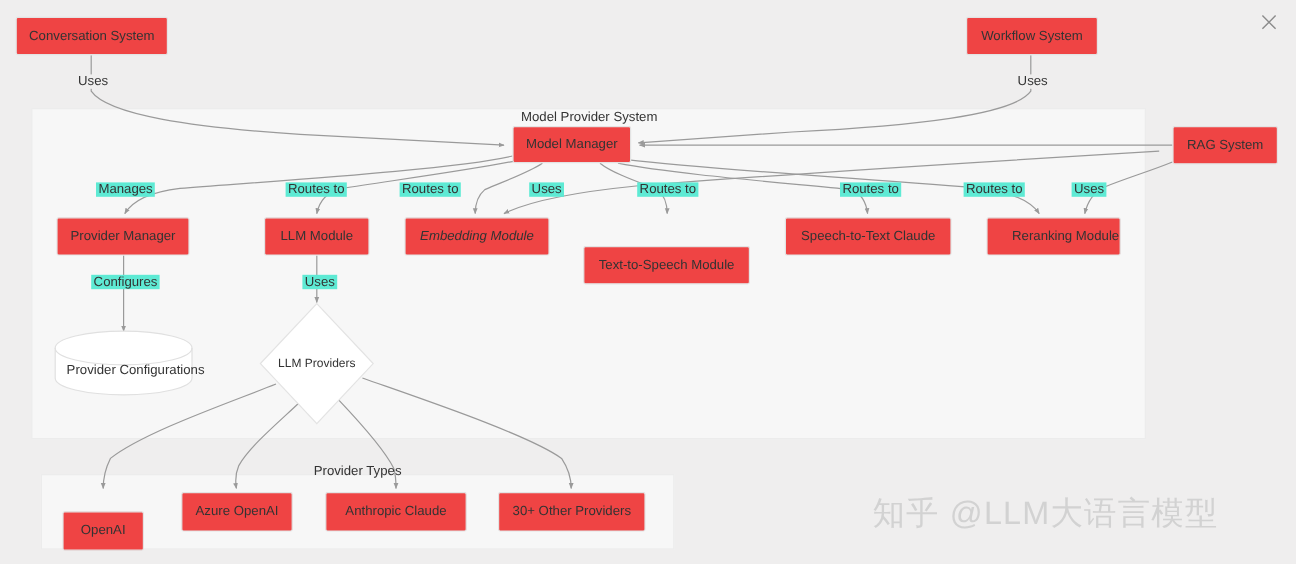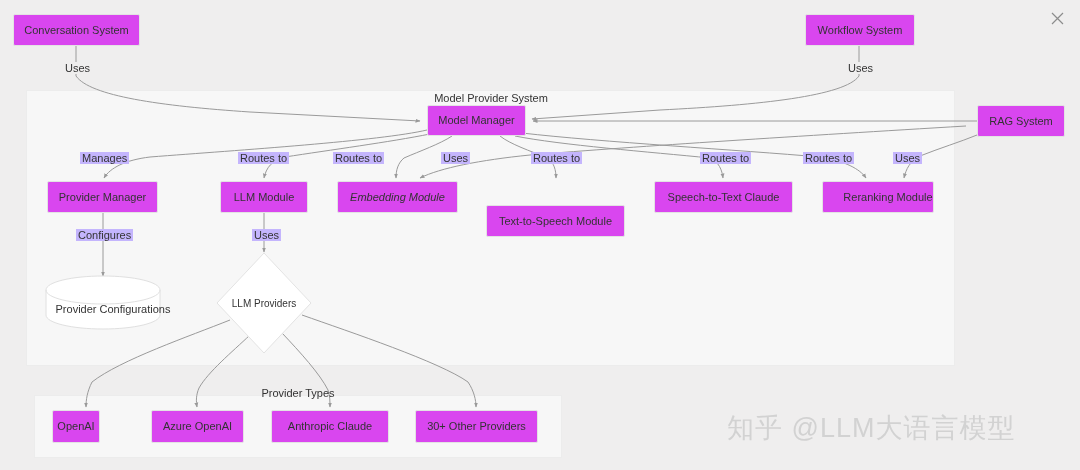--- a/index.html
+++ b/index.html
@@ -22,21 +22,21 @@
     background: #efeeee;
   }
   svg.layer {
     position: absolute;
     left: 0; top: 0;
     width: 1080px;
     height: 470px;
   }
   .node {
     position: absolute;
-    background: #d946ef;
+    background: #ef4444;
     border: 1px solid #e3e3e3;
     border-radius: 2px;
     display: flex;
     align-items: center;
     justify-content: center;
     color: #333333;
     font-size: 11px;
     line-height: 1;
     box-sizing: border-box;
     white-space: nowrap;
@@ -51,21 +51,21 @@
     position: absolute;
     font-size: 11px;
     color: #333333;
     white-space: nowrap;
     text-align: center;
   }
   .edge-label {
     position: absolute;
     font-size: 11px;
     color: #333333;
-    background: #c4b5fd;
+    background: #5eead4;
     padding: 0 2px;
     white-space: nowrap;
     line-height: 12px;
   }
   .edge-label.on-plain {
     background: #efeeee;
   }
   .cyl-label {
     position: absolute;
     font-size: 11px;
@@ -170,21 +170,21 @@
   <div class="node" style="left:47px; top:181px; width:111px; height:32px;">Provider Manager</div>
   <div class="node" style="left:220px; top:181px; width:88px; height:32px;">LLM Module</div>
   <div class="node" style="left:337px; top:181px; width:121px; height:32px;font-style:italic;">Embedding Module</div>
   <div class="node" style="left:486px; top:181px; width:139px; height:32px;margin-top:24px;">Text-to-Speech Module</div>
   <div class="node" style="left:654px; top:181px; width:139px; height:32px;">Speech-to-Text Claude</div>
   <div class="node" style="left:822px; top:181px; width:112px; height:32px;padding-left:20px;">Reranking Module</div>
 
   <div class="cyl-label" style="left:49px; top:303px; width:128px; text-align:center;">Provider Configurations</div>
   <div class="diamond-label" style="left:214px; top:298px; width:100px; text-align:center;">LLM Providers</div>
 
-  <div class="node" style="left:52px; top:410px; width:48px; height:33px;text-align:right;">OpenAI</div>
+  <div class="node" style="left:52px; top:426px; width:68px; height:33px;text-align:right;">OpenAI</div>
   <div class="node" style="left:151px; top:410px; width:93px; height:33px;">Azure OpenAI</div>
   <div class="node" style="left:271px; top:410px; width:118px; height:33px;">Anthropic Claude</div>
   <div class="node" style="left:415px; top:410px; width:123px; height:33px;">30+ Other Providers</div>
 
   <div class="edge-label on-plain" style="left:63px; top:62px;">Uses</div>
   <div class="edge-label on-plain" style="left:846px; top:62px;">Uses</div>
 
   <div class="edge-label" style="left:80px; top:152px;">Manages</div>
   <div class="edge-label" style="left:238px; top:152px;">Routes to</div>
   <div class="edge-label" style="left:333px; top:152px;">Routes to</div>

